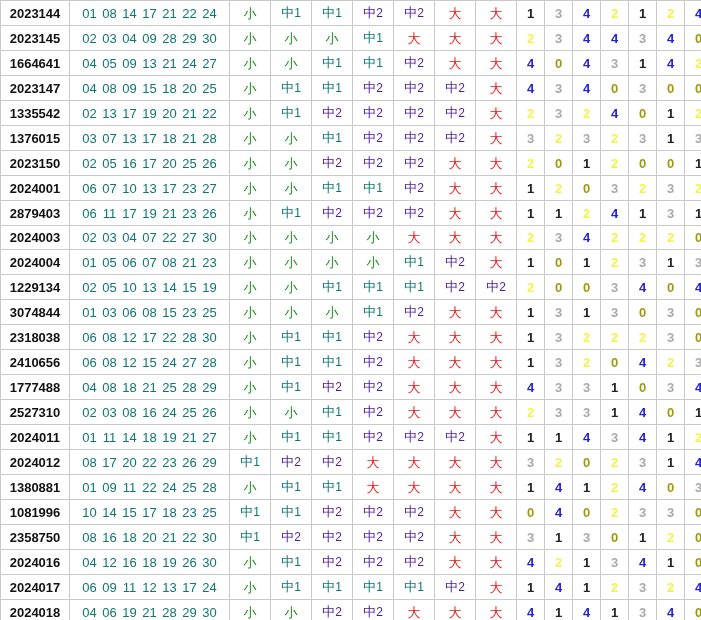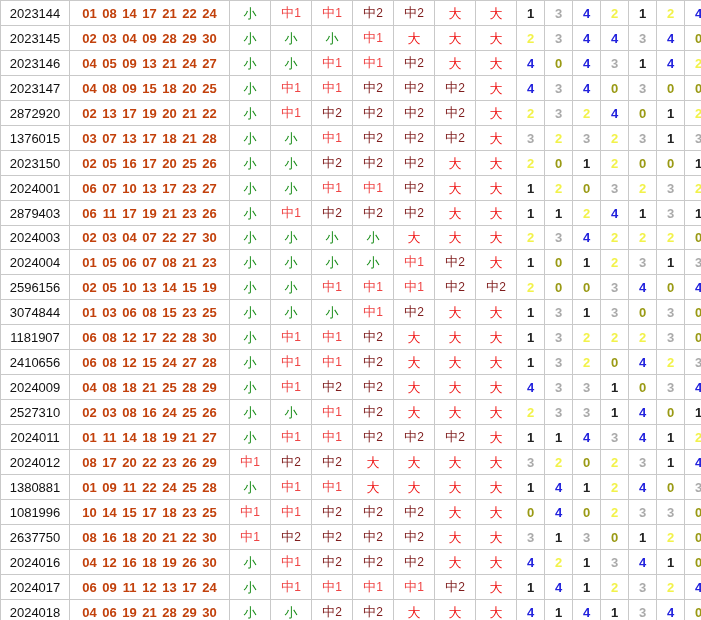--- a/index.html
+++ b/index.html
@@ -29,28 +29,28 @@
     font-size: 13px;
     white-space: nowrap;
     overflow: hidden;
   }
   td.period-cell {
     width: 68px;
     font-family: "Liberation Sans", sans-serif;
     font-size: 12.5px;
     color: #111111;
     letter-spacing: 0px;
+    font-weight: bold;
   }
   td.numbers-cell {
     width: 159px;
     text-align: left;
     padding-left: 4px;
     font-size: 12.5px;
-    color: #c2410c;
-    font-weight: bold;
+    color: #0f766e;
   }
   td.numbers-cell .num {
     display: inline-block;
     width: 20px;
     text-align: center;
   }
   td.size-cell {
     width: 40px;
     font-family: "DejaVu Sans", sans-serif;
     font-size: 14px;
@@ -61,22 +61,22 @@
     font-size: 12px;
   }
   td.digit-cell {
     width: 27px;
     font-size: 13px;
     font-weight: bold;
     font-family: "Liberation Sans", sans-serif;
   }
   
   .sz-xiao { color: #178c17; }
-  .sz-zhong1 { color: #ef4444; }
-  .sz-zhong2 { color: #7f1d1d; }
+  .sz-zhong1 { color: #0f766e; }
+  .sz-zhong2 { color: #4c1d95; }
   .sz-da { color: #ee1111; font-size: 15px; }
   
   .dg-black { color: #222222; }
   .dg-gray  { color: #aaaaaa; }
   .dg-blue  { color: #2222dd; }
   .dg-yellow{ color: #f2f24a; }
   .dg-olive { color: #9a9a15; }
 </style>
 </head>
 <body>
@@ -113,21 +113,21 @@
         <td class="size-cell sz-da">大</td>
         <td class="digit-cell dg-yellow">2</td>
         <td class="digit-cell dg-gray">3</td>
         <td class="digit-cell dg-blue">4</td>
         <td class="digit-cell dg-blue">4</td>
         <td class="digit-cell dg-gray">3</td>
         <td class="digit-cell dg-blue">4</td>
         <td class="digit-cell dg-olive">0</td>
       </tr>
       <tr>
-        <td class="period-cell">2023146</td>
+        <td class="period-cell">1664641</td>
         <td class="numbers-cell"><span class="num">04</span><span class="num">05</span><span class="num">09</span><span class="num">13</span><span class="num">21</span><span class="num">24</span><span class="num">27</span></td>
         <td class="size-cell sz-xiao">小</td>
         <td class="size-cell sz-xiao">小</td>
         <td class="size-cell sz-zhong1"><span>中</span><span class="sz-sub">1</span></td>
         <td class="size-cell sz-zhong1"><span>中</span><span class="sz-sub">1</span></td>
         <td class="size-cell sz-zhong2"><span>中</span><span class="sz-sub">2</span></td>
         <td class="size-cell sz-da">大</td>
         <td class="size-cell sz-da">大</td>
         <td class="digit-cell dg-blue">4</td>
         <td class="digit-cell dg-olive">0</td>
@@ -149,21 +149,21 @@
         <td class="size-cell sz-da">大</td>
         <td class="digit-cell dg-blue">4</td>
         <td class="digit-cell dg-gray">3</td>
         <td class="digit-cell dg-blue">4</td>
         <td class="digit-cell dg-olive">0</td>
         <td class="digit-cell dg-gray">3</td>
         <td class="digit-cell dg-olive">0</td>
         <td class="digit-cell dg-olive">0</td>
       </tr>
       <tr>
-        <td class="period-cell">2872920</td>
+        <td class="period-cell">1335542</td>
         <td class="numbers-cell"><span class="num">02</span><span class="num">13</span><span class="num">17</span><span class="num">19</span><span class="num">20</span><span class="num">21</span><span class="num">22</span></td>
         <td class="size-cell sz-xiao">小</td>
         <td class="size-cell sz-zhong1"><span>中</span><span class="sz-sub">1</span></td>
         <td class="size-cell sz-zhong2"><span>中</span><span class="sz-sub">2</span></td>
         <td class="size-cell sz-zhong2"><span>中</span><span class="sz-sub">2</span></td>
         <td class="size-cell sz-zhong2"><span>中</span><span class="sz-sub">2</span></td>
         <td class="size-cell sz-zhong2"><span>中</span><span class="sz-sub">2</span></td>
         <td class="size-cell sz-da">大</td>
         <td class="digit-cell dg-yellow">2</td>
         <td class="digit-cell dg-gray">3</td>
@@ -275,21 +275,21 @@
         <td class="size-cell sz-da">大</td>
         <td class="digit-cell dg-black">1</td>
         <td class="digit-cell dg-olive">0</td>
         <td class="digit-cell dg-black">1</td>
         <td class="digit-cell dg-yellow">2</td>
         <td class="digit-cell dg-gray">3</td>
         <td class="digit-cell dg-black">1</td>
         <td class="digit-cell dg-gray">3</td>
       </tr>
       <tr>
-        <td class="period-cell">2596156</td>
+        <td class="period-cell">1229134</td>
         <td class="numbers-cell"><span class="num">02</span><span class="num">05</span><span class="num">10</span><span class="num">13</span><span class="num">14</span><span class="num">15</span><span class="num">19</span></td>
         <td class="size-cell sz-xiao">小</td>
         <td class="size-cell sz-xiao">小</td>
         <td class="size-cell sz-zhong1"><span>中</span><span class="sz-sub">1</span></td>
         <td class="size-cell sz-zhong1"><span>中</span><span class="sz-sub">1</span></td>
         <td class="size-cell sz-zhong1"><span>中</span><span class="sz-sub">1</span></td>
         <td class="size-cell sz-zhong2"><span>中</span><span class="sz-sub">2</span></td>
         <td class="size-cell sz-zhong2"><span>中</span><span class="sz-sub">2</span></td>
         <td class="digit-cell dg-yellow">2</td>
         <td class="digit-cell dg-olive">0</td>
@@ -311,21 +311,21 @@
         <td class="size-cell sz-da">大</td>
         <td class="digit-cell dg-black">1</td>
         <td class="digit-cell dg-gray">3</td>
         <td class="digit-cell dg-black">1</td>
         <td class="digit-cell dg-gray">3</td>
         <td class="digit-cell dg-olive">0</td>
         <td class="digit-cell dg-gray">3</td>
         <td class="digit-cell dg-olive">0</td>
       </tr>
       <tr>
-        <td class="period-cell">1181907</td>
+        <td class="period-cell">2318038</td>
         <td class="numbers-cell"><span class="num">06</span><span class="num">08</span><span class="num">12</span><span class="num">17</span><span class="num">22</span><span class="num">28</span><span class="num">30</span></td>
         <td class="size-cell sz-xiao">小</td>
         <td class="size-cell sz-zhong1"><span>中</span><span class="sz-sub">1</span></td>
         <td class="size-cell sz-zhong1"><span>中</span><span class="sz-sub">1</span></td>
         <td class="size-cell sz-zhong2"><span>中</span><span class="sz-sub">2</span></td>
         <td class="size-cell sz-da">大</td>
         <td class="size-cell sz-da">大</td>
         <td class="size-cell sz-da">大</td>
         <td class="digit-cell dg-black">1</td>
         <td class="digit-cell dg-gray">3</td>
@@ -347,21 +347,21 @@
         <td class="size-cell sz-da">大</td>
         <td class="digit-cell dg-black">1</td>
         <td class="digit-cell dg-gray">3</td>
         <td class="digit-cell dg-yellow">2</td>
         <td class="digit-cell dg-olive">0</td>
         <td class="digit-cell dg-blue">4</td>
         <td class="digit-cell dg-yellow">2</td>
         <td class="digit-cell dg-gray">3</td>
       </tr>
       <tr>
-        <td class="period-cell">2024009</td>
+        <td class="period-cell">1777488</td>
         <td class="numbers-cell"><span class="num">04</span><span class="num">08</span><span class="num">18</span><span class="num">21</span><span class="num">25</span><span class="num">28</span><span class="num">29</span></td>
         <td class="size-cell sz-xiao">小</td>
         <td class="size-cell sz-zhong1"><span>中</span><span class="sz-sub">1</span></td>
         <td class="size-cell sz-zhong2"><span>中</span><span class="sz-sub">2</span></td>
         <td class="size-cell sz-zhong2"><span>中</span><span class="sz-sub">2</span></td>
         <td class="size-cell sz-da">大</td>
         <td class="size-cell sz-da">大</td>
         <td class="size-cell sz-da">大</td>
         <td class="digit-cell dg-blue">4</td>
         <td class="digit-cell dg-gray">3</td>
@@ -455,21 +455,21 @@
         <td class="size-cell sz-da">大</td>
         <td class="digit-cell dg-olive">0</td>
         <td class="digit-cell dg-blue">4</td>
         <td class="digit-cell dg-olive">0</td>
         <td class="digit-cell dg-yellow">2</td>
         <td class="digit-cell dg-gray">3</td>
         <td class="digit-cell dg-gray">3</td>
         <td class="digit-cell dg-olive">0</td>
       </tr>
       <tr>
-        <td class="period-cell">2637750</td>
+        <td class="period-cell">2358750</td>
         <td class="numbers-cell"><span class="num">08</span><span class="num">16</span><span class="num">18</span><span class="num">20</span><span class="num">21</span><span class="num">22</span><span class="num">30</span></td>
         <td class="size-cell sz-zhong1"><span>中</span><span class="sz-sub">1</span></td>
         <td class="size-cell sz-zhong2"><span>中</span><span class="sz-sub">2</span></td>
         <td class="size-cell sz-zhong2"><span>中</span><span class="sz-sub">2</span></td>
         <td class="size-cell sz-zhong2"><span>中</span><span class="sz-sub">2</span></td>
         <td class="size-cell sz-zhong2"><span>中</span><span class="sz-sub">2</span></td>
         <td class="size-cell sz-da">大</td>
         <td class="size-cell sz-da">大</td>
         <td class="digit-cell dg-gray">3</td>
         <td class="digit-cell dg-black">1</td>

